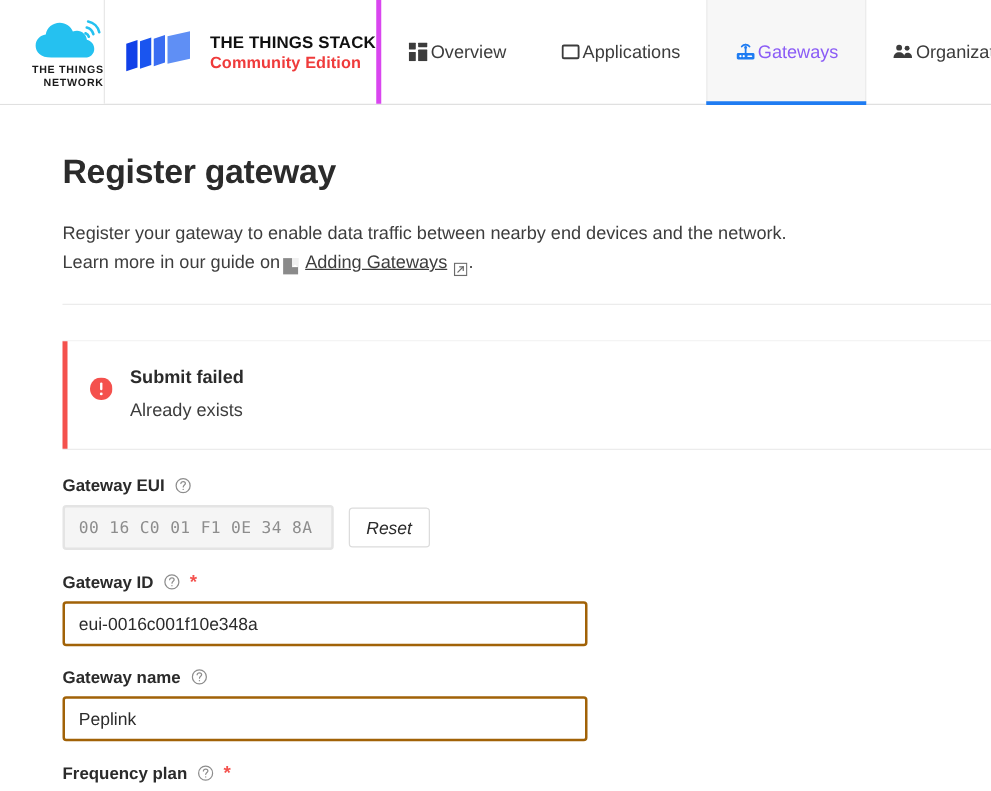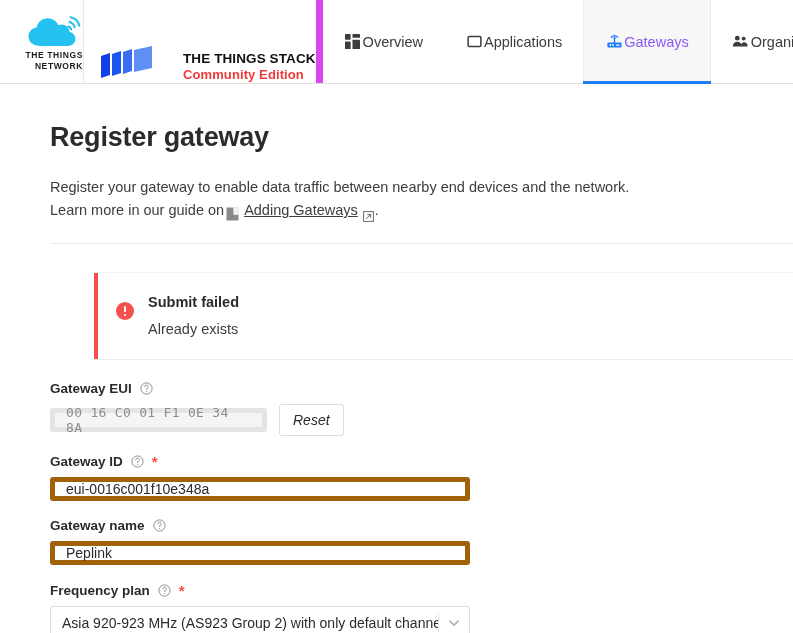--- a/index.html
+++ b/index.html
@@ -34,24 +34,24 @@
   .logo-ttn .cloudwrap { position: relative; width: 56px; height: 34px; }
   .logo-ttn .ttn-text {
     font-size: 8.5px; font-weight: bold; color: #1b1b1b;
     letter-spacing: 0.6px; line-height: 10px; text-align: center;
     margin-top: 1px;
   }
 
   .logo-stack {
     flex: 0 0 202px;
     display: flex;
-    align-items: flex-end;
-    gap: 21px;
+    align-items: center;
+    gap: 6px;
     padding-left: 14px;
-    border-right: 7px solid #d946ef;
+    border-right: 4px solid #d946ef;
   }
   .stack-icon { width: 64px; height: 40px; flex: 0 0 64px; }
   .stack-words .l1 {
     font-size: 13.5px; font-weight: bold; color: #101010;
     letter-spacing: 0.1px; line-height: 16px; white-space: nowrap;
   }
   .stack-words .l2 {
     font-size: 13px; font-weight: bold; color: #ef3b3b;
     letter-spacing: 0.1px; line-height: 16px; white-space: nowrap;
   }
@@ -105,21 +105,21 @@
   .ico-book { display:inline-block; width:13px; height:14px; margin:0 5px -2px 2px; }
   .ico-ext  { display:inline-block; width:11px; height:11px; margin:0 1px -1px 5px; }
 
   .rule {
     height: 1px; background: #ececec;
     margin-left: 50px; margin-right: 0;
     margin-top: 21px;
   }
 
   
-  .notif-wrap { margin-top: 28px; padding-left: 44px; }
+  .notif-wrap { margin-top: 28px; }
   .notif {
     position: relative;
     margin-left: 50px;
     background: #ffffff;
     border-bottom: 1px solid #ececec;
     border-top: 1px solid #f4f4f4;
     padding: 19px 0 20px 0;
     display: flex;
     align-items: flex-start;
   }
@@ -143,22 +143,22 @@
     font-size: 13.5px; font-weight: bold; color: #2b2b2b;
     display: flex; align-items: center; gap: 8px;
     margin-bottom: 8px;
   }
   .ico-q { width: 13px; height: 13px; display: inline-block; }
   .req { color: #f4514d; font-size: 15px; font-weight: bold; line-height: 10px; }
 
   .row { display: flex; align-items: center; gap: 12px; }
 
   .input {
-    height: 24px;
-    border: 5px solid #a16207;
+    height: 36px;
+    border: 2px solid #a16207;
     border-radius: 3px;
     background: #ffffff;
     font-size: 14px;
     color: #2b2b2b;
     padding: 0 11px;
     display: flex;
     align-items: center;
     font-family: "Liberation Sans", sans-serif;
   }
   .input.eui {

